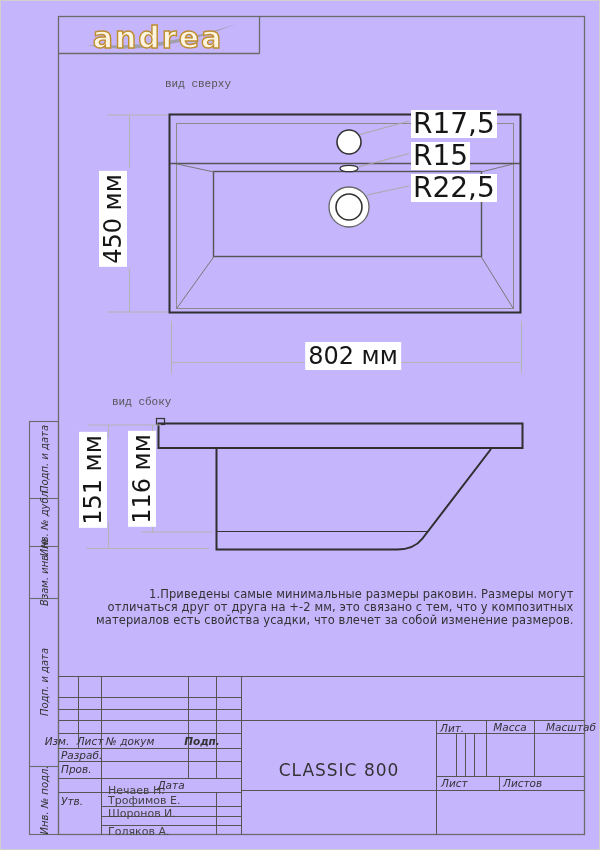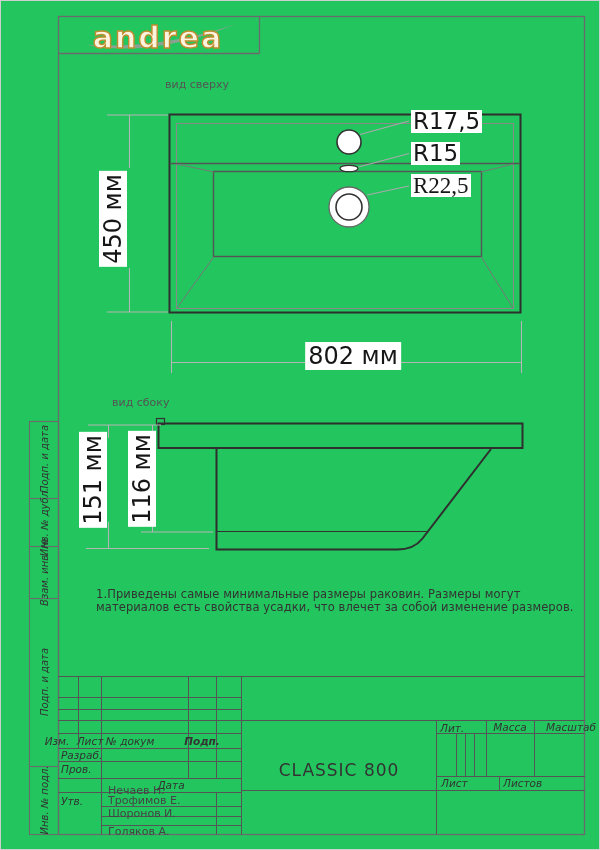--- a/index.html
+++ b/index.html
@@ -1,25 +1,25 @@
 <!DOCTYPE html>
 <html><head>
 <meta charset="utf-8">
 <style>
   html,body{margin:0;padding:0;background:#fff;}
-  .page{position:relative;width:600px;height:850px;background:#22c55e;overflow:hidden;
+  .page{position:relative;width:600px;height:850px;background:#c4b5fd;overflow:hidden;
         border:1px solid #cfcfcf;box-sizing:border-box;
-        font-family:"DejaVu Sans","Liberation Sans",sans-serif;color:#222;}
+        font-family:"DejaVu Sans","Liberation Sans",sans-serif;color:#222;text-align:right;}
   svg.lines{position:absolute;left:0;top:0;}
   .t{position:absolute;white-space:nowrap;}
-  .small-label{font-size:11px;color:#555;}
+  .small-label{font-size:11px;color:#555;font-family:Liberation Mono, monospace;}
   .dim{font-size:24px;color:#161616;background:#fff;padding:0 3px;
        transform:translate(-50%,-50%);}
   .dim.vert{transform:translate(-50%,-50%) rotate(-90deg);}
-  .rlabel{font-size:23px;color:#161616;background:#fff;padding:0 2px;line-height:1;}
+  .rlabel{font-size:28px;color:#161616;background:#fff;padding:0 2px;line-height:1;}
   .note-line{font-size:11.5px;line-height:12.8px;color:#333;letter-spacing:.1px;}
   .side-label{font-size:10px;font-style:italic;color:#333;
               transform:translate(-50%,-50%) rotate(-90deg);}
   .tb-label{font-size:10.5px;font-style:italic;color:#333;}
   .tb-label.c{transform:translate(-50%,-50%);}
   .tb-name{font-size:11px;color:#444;}
   .title-line{font-size:17px;color:#333;letter-spacing:1px;
               transform:translate(-50%,-50%);}
 </style>
 </head>
@@ -127,27 +127,28 @@
     <text x="100" y="32" text-anchor="middle" font-family="DejaVu Sans, sans-serif" font-size="30" font-weight="bold" letter-spacing="2" fill="#fdf4e0" stroke="#bf8d2e" stroke-width="1.4">andrea</text>
   </svg>
 
   <div class="t small-label" style="left:164px;top:77px;">вид сверху</div>
   <div class="t small-label" style="left:111px;top:395px;">вид сбоку</div>
 
   <div class="t dim vert" style="left:112px;top:218px;">450 мм</div>
   <div class="t dim" style="left:352px;top:355px;">802 мм</div>
   <div class="t rlabel" style="left:410px;top:109px;">R17,5</div>
   <div class="t rlabel" style="left:410px;top:141px;">R15</div>
-  <div class="t rlabel" style="left:410px;top:173px;font-family:Liberation Serif, serif;">R22,5</div>
+  <div class="t rlabel" style="left:410px;top:173px;">R22,5</div>
 
   <div class="t dim vert" style="left:92px;top:479px;">151 мм</div>
   <div class="t dim vert" style="left:141px;top:478px;">116 мм</div>
 
   <div class="t" style="left:95px;top:587px;">
     <div class="note-line">1.Приведены самые минимальные размеры раковин. Размеры могут</div>
+    <div class="note-line">отличаться друг от друга на +-2 мм, это связано с тем, что у композитных</div>
     <div class="note-line">материалов есть свойства усадки, что влечет за собой изменение размеров.</div>
   </div>
 
   <div class="t side-label" style="left:43px;top:458px;">Подп. и дата</div>
   <div class="t side-label" style="left:43px;top:521px;">Инв. № дубл.</div>
   <div class="t side-label" style="left:43px;top:571px;">Взам. инв. №</div>
   <div class="t side-label" style="left:43px;top:681px;">Подп. и дата</div>
   <div class="t side-label" style="left:43px;top:799px;">Инв. № подл.</div>
 
   <div class="t tb-label c" style="left:56px;top:740px;">Изм.</div>

